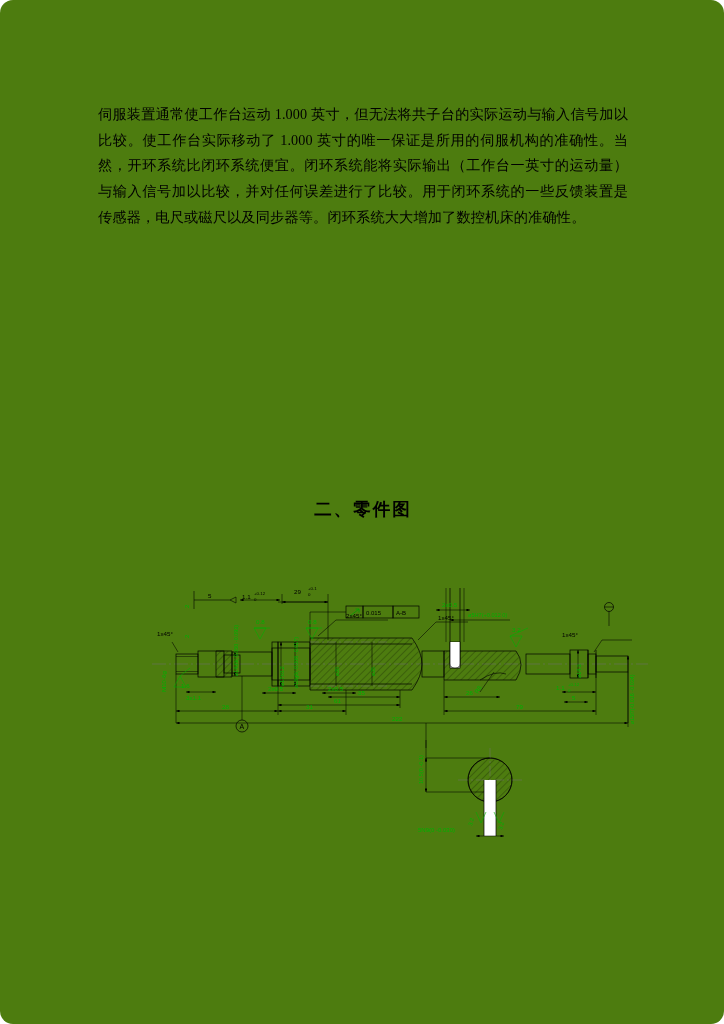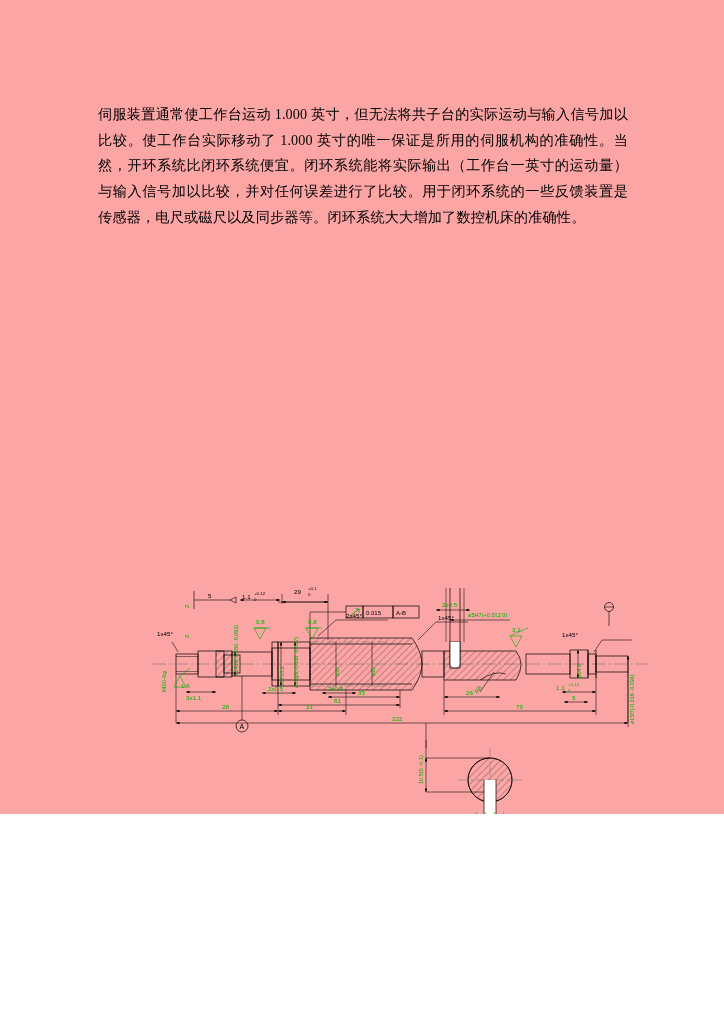--- a/index.html
+++ b/index.html
@@ -6,23 +6,24 @@
     margin: 0;
     padding: 0;
     background: #ffffff;
   }
   body {
     font-family: "Liberation Serif", "DejaVu Serif", serif;
   }
   .page {
     position: relative;
     width: 724px;
-    height: 814px;
-    background: #fca5a5;
+    height: 1024px;
+    background: #4d7c0f;
     overflow: hidden;
+    border-radius: 13px;
   }
   .body-text {
     position: absolute;
     left: 98px;
     top: 88px;
     width: 530px;
     font-size: 14.2px;
     line-height: 25.6px;
     color: #000000;
     text-align: justify;
@@ -54,20 +55,21 @@
     height: 270px;
   }
 </style>
 </head>
 <body>
 
 <div class="page">
 
   <p class="body-text">伺服装置通常使工作台运动 1.000 英寸，但无法将共子台的实际运动与输入信号加以比较。使工作台实际移动了 1.000 英寸的唯一保证是所用的伺服机构的准确性。当然，开环系统比闭环系统便宜。闭环系统能将实际输出（工作台一英寸的运动量）与输入信号加以比较，并对任何误差进行了比较。用于闭环系统的一些反馈装置是传感器，电尺或磁尺以及同步器等。闭环系统大大增加了数控机床的准确性。</p>
 
+  <h2 class="section-heading">二、零件图</h2>
 
   <div class="drawing-wrap">
     <svg viewBox="0 0 500 270" xmlns="http://www.w3.org/2000/svg">
       <defs>
         <pattern id="hatchR" width="5" height="5" patternTransform="rotate(45)" patternUnits="userSpaceOnUse">
           <line x1="0" y1="0" x2="0" y2="5" stroke="#000000" stroke-width="0.45"></line>
         </pattern>
         <pattern id="hatchL" width="5" height="5" patternTransform="rotate(-45)" patternUnits="userSpaceOnUse">
           <line x1="0" y1="0" x2="0" y2="5" stroke="#000000" stroke-width="0.45"></line>
         </pattern>

